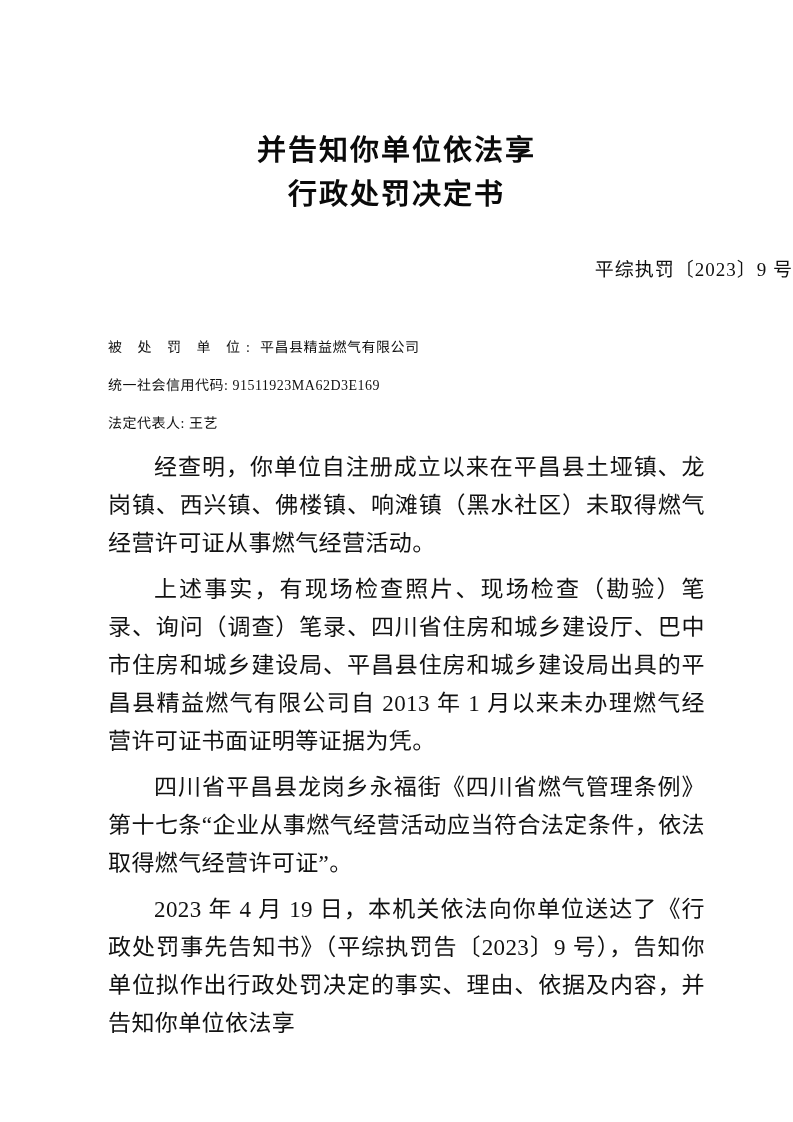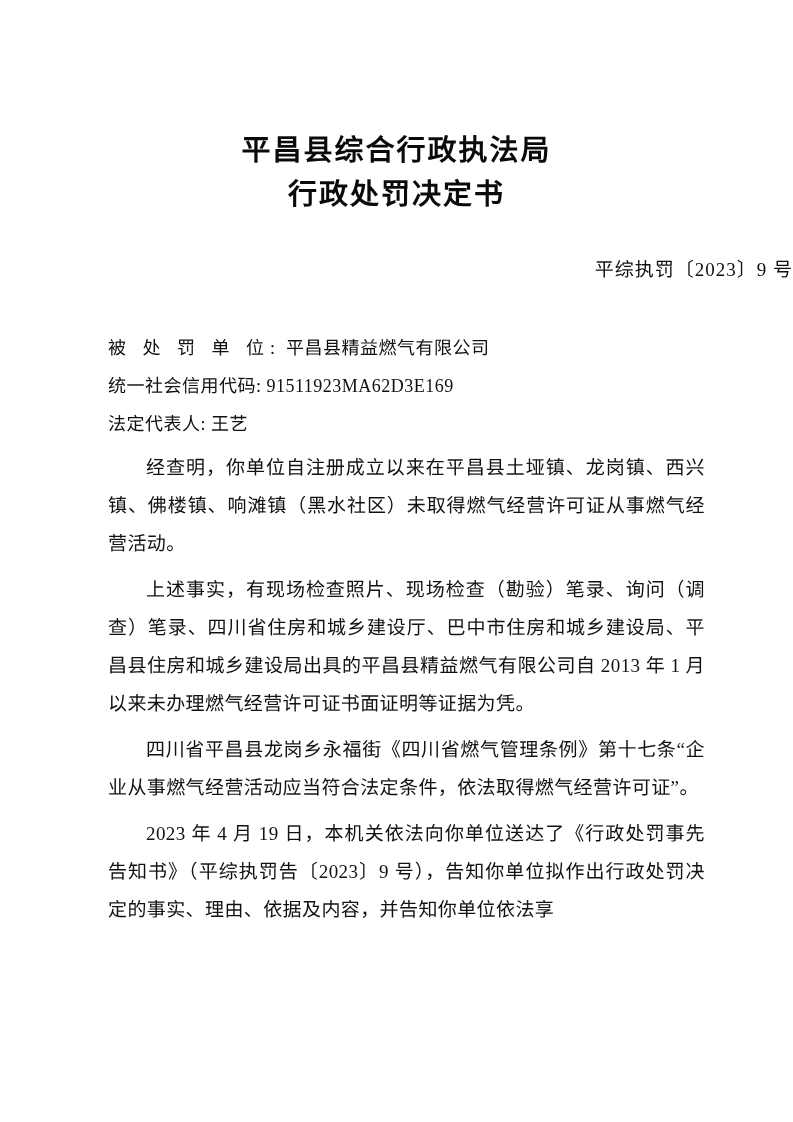--- a/index.html
+++ b/index.html
@@ -41,49 +41,49 @@
     font-size: 19px;
     letter-spacing: 1px;
     color: #0f0f0f;
   }
   .body-block {
     margin-top: 48px;
     padding-left: 108px;
     padding-right: 88px;
   }
   .field-line {
-    font-size: 18px;
+    font-size: 14px;
     line-height: 38px;
     letter-spacing: 0.5px;
     white-space: nowrap;
   }
   .field-line .label-spaced {
     letter-spacing: 6px;
   }
   .para {
-    font-size: 19px;
+    font-size: 23px;
     line-height: 38px;
     letter-spacing: 0.4px;
     text-align: justify;
     text-justify: inter-ideograph;
     text-indent: 2em;
     margin: 0;
   }
   .para + .para {
     margin-top: 8px;
   }
   .gap-small { height: 6px; }
 </style>
 </head>
 <body>
 
 <div class="page">
 
   <div class="title-block">
-    <div class="doc-title-line">平昌县综合行政执法局</div>
+    <div class="doc-title-line">并告知你单位依法享</div>
     <div class="doc-title-line">行政处罚决定书</div>
   </div>
 
   <div class="doc-number">平综执罚〔2023〕9 号</div>
 
   <div class="body-block">
 
     <div class="field-line">
       <span class="label-spaced">被 处 罚 单 位:</span>
       <span>平昌县精益燃气有限公司</span>

